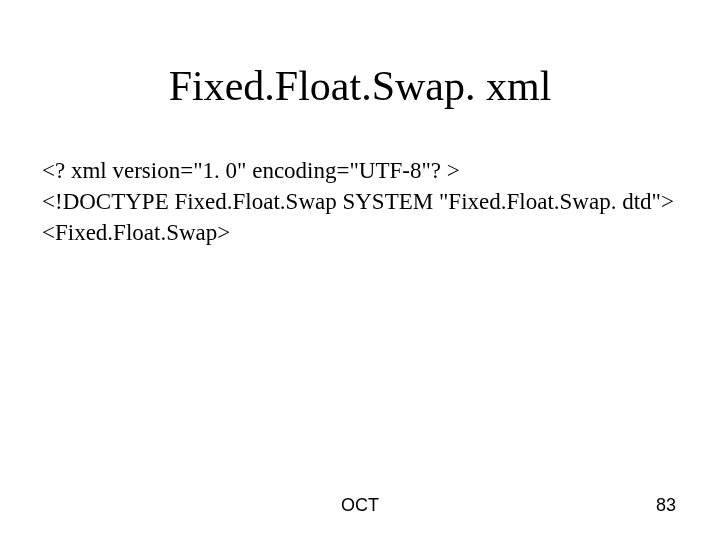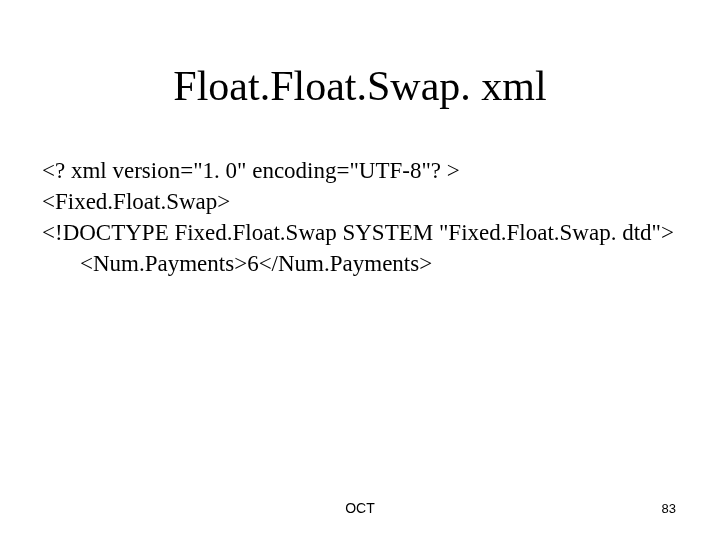--- a/index.html
+++ b/index.html
@@ -41,43 +41,42 @@
   .body .indent {
     padding-left: 38px;
   }
   .footer-center {
     position: absolute;
     bottom: 24px;
     left: 0;
     width: 720px;
     text-align: center;
     font-family: Arial, Helvetica, sans-serif;
-    font-size: 14px;
+    font-size: 18px;
     color: #000;
   }
   .footer-right {
     position: absolute;
     bottom: 24px;
     right: 44px;
     font-family: Arial, Helvetica, sans-serif;
-    font-size: 13px;
+    font-size: 18px;
     color: #000;
     text-align: right;
   }
 </style>
 </head>
 <body>
 
 <div class="slide">
 
-  <div class="title">Float.Float.Swap. xml</div>
+  <div class="title">Fixed.Float.Swap. xml</div>
 
   <div class="body">
     <div class="line">&lt;? xml version="1. 0" encoding="UTF-8"? &gt;</div>
+    <div class="line">&lt;!DOCTYPE Fixed.Float.Swap SYSTEM "Fixed.Float.Swap. dtd"&gt;</div>
     <div class="line">&lt;Fixed.Float.Swap&gt;</div>
-    <div class="line">&lt;!DOCTYPE Fixed.Float.Swap SYSTEM "Fixed.Float.Swap. dtd"&gt;</div>
-    <div class="line indent">&lt;Num.Payments&gt;6&lt;/Num.Payments&gt;</div>
   </div>
 
   <div class="footer-center">OCT</div>
   <div class="footer-right">83</div>
 
 </div>
 
 </body></html>

